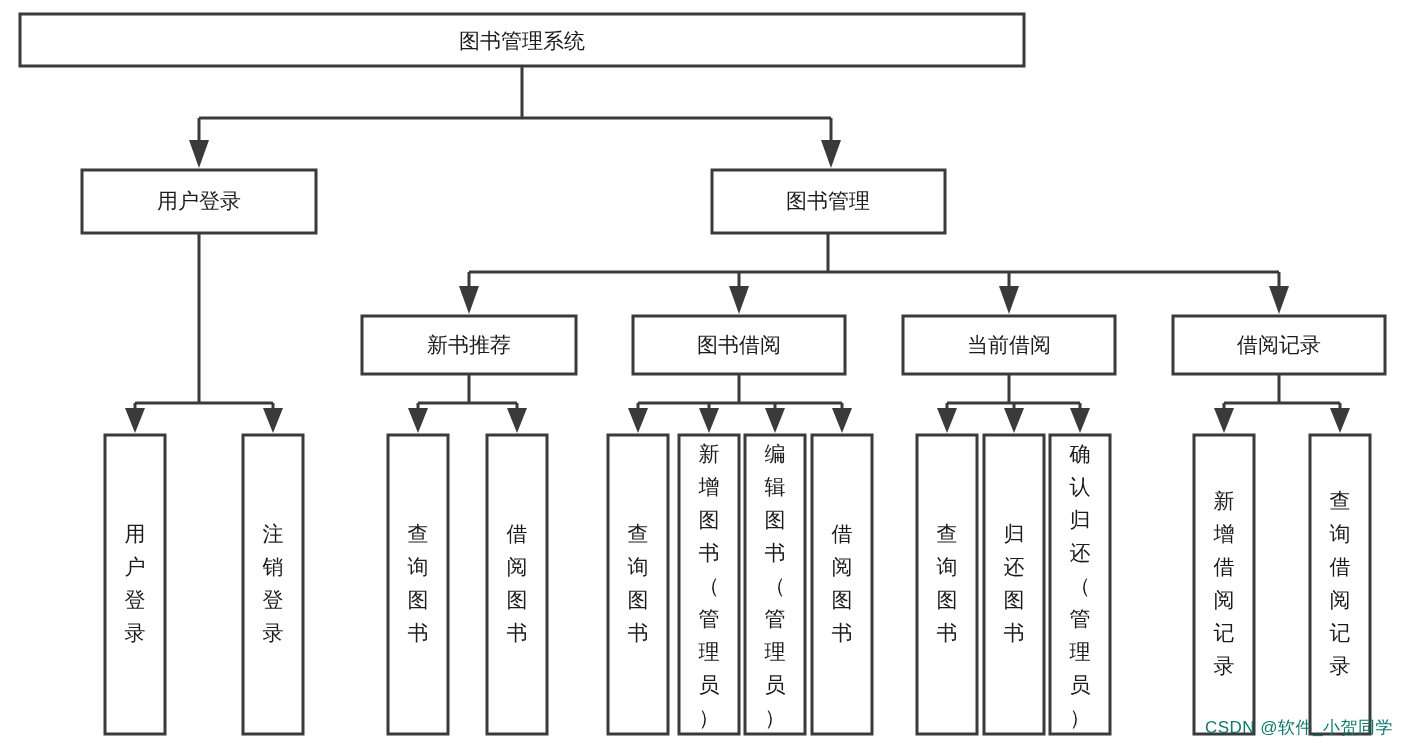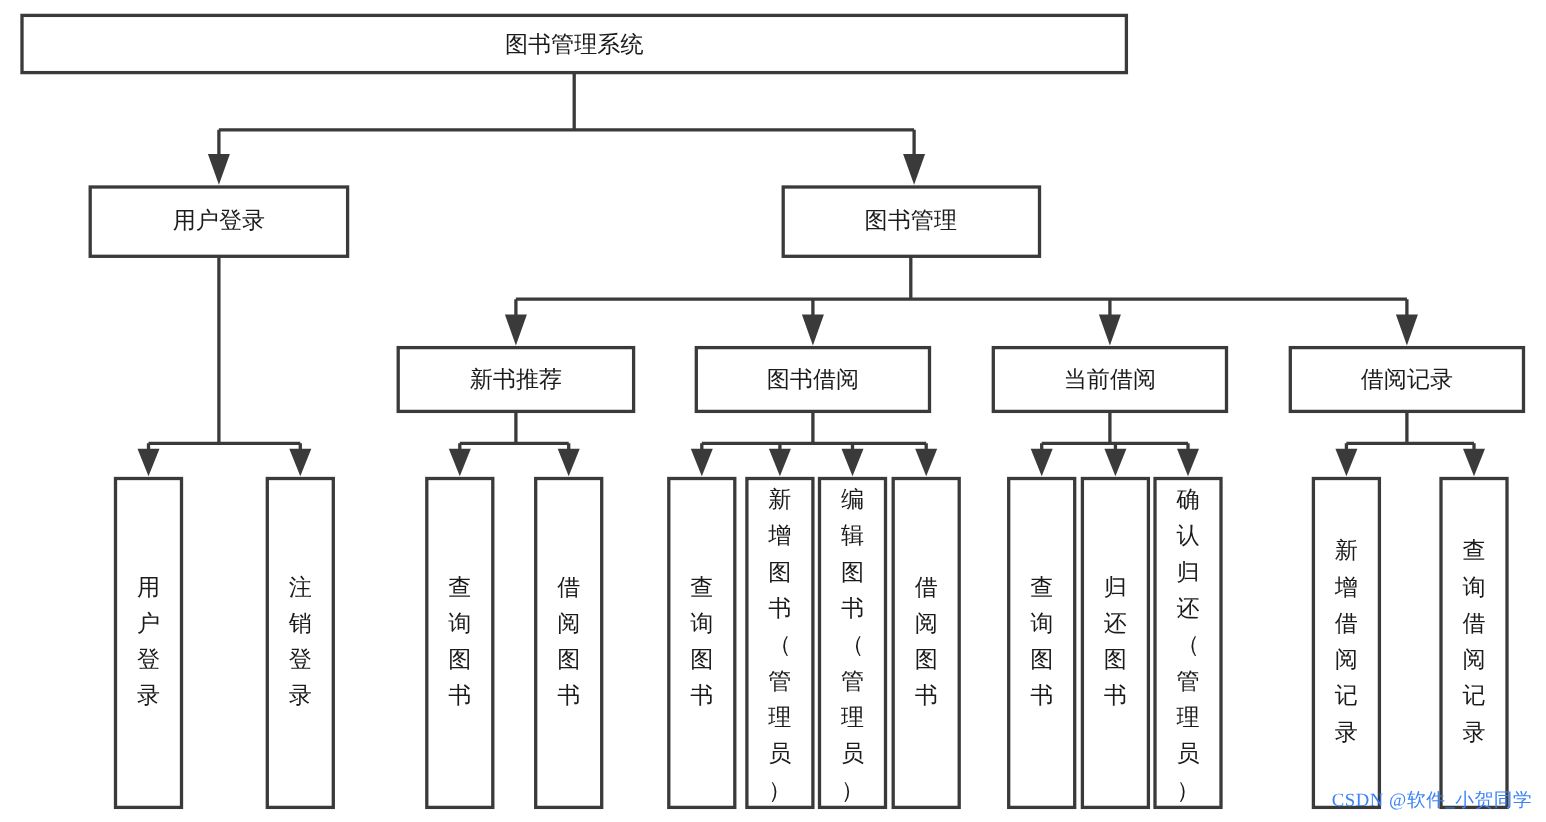--- a/index.html
+++ b/index.html
@@ -51,23 +51,23 @@
   .node-label-v {
     font-family: "Liberation Sans", "DejaVu Sans", sans-serif;
     font-size: 21px;
     fill: #1b1b1b;
     text-anchor: middle;
   }
   .watermark-text {
     position: absolute;
     right: 12px;
     bottom: 8px;
-    font-family: Liberation Serif, serif;
+    font-family: Liberation Sans, sans-serif;
     font-size: 17px;
-    color: #3b82f6;
+    color: #0f766e;
     white-space: nowrap;
     letter-spacing: 0.5px;
     user-select: none;
   }
 </style>
 </head>
 <body>
 
 <div id="diagram-root">
 

